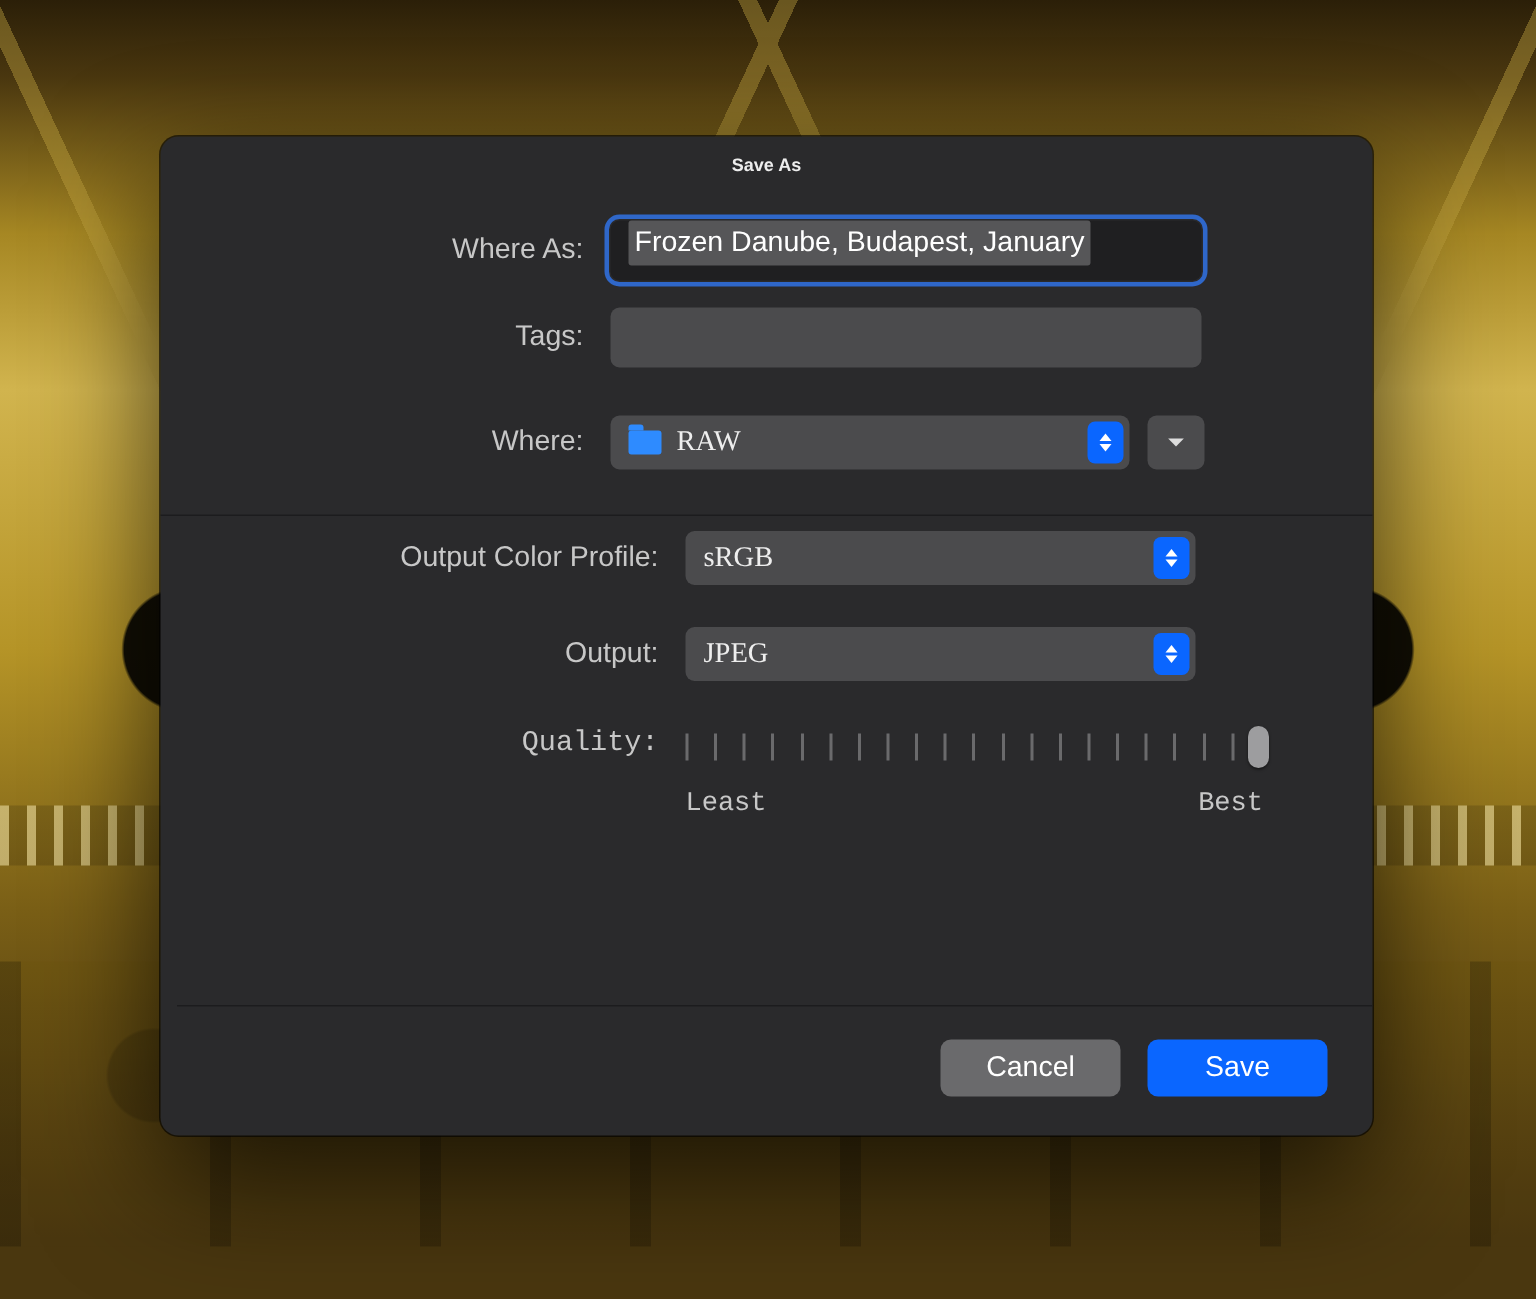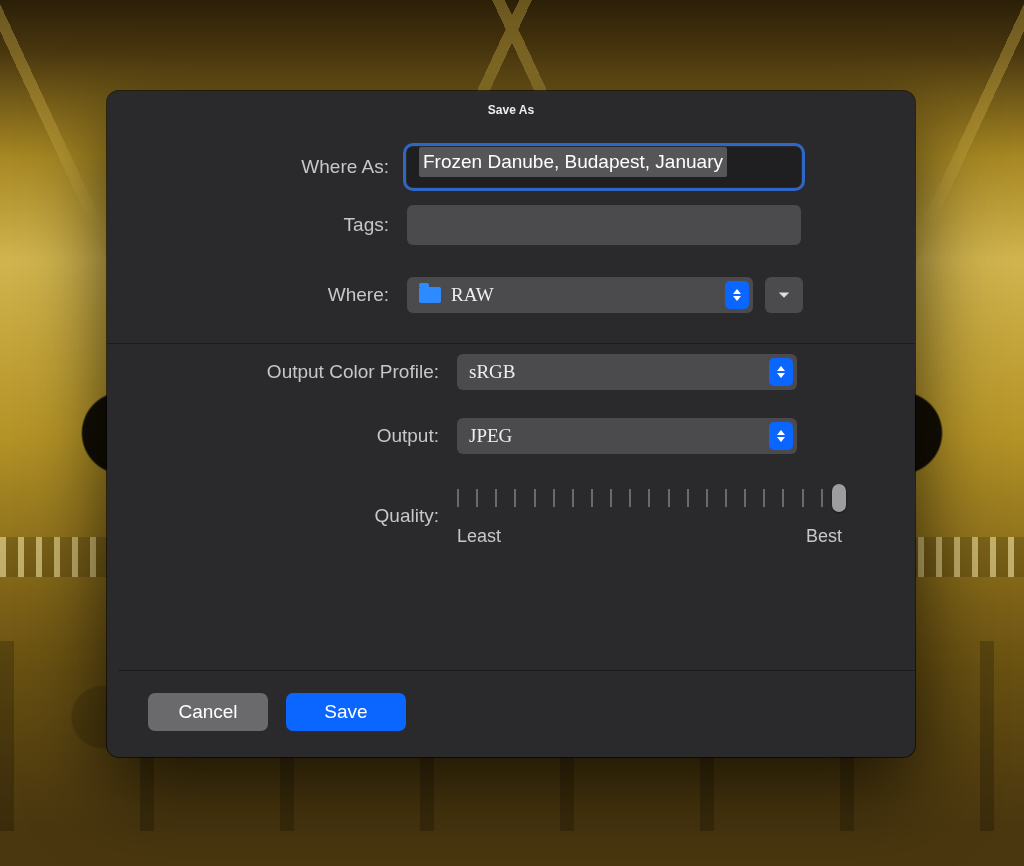--- a/index.html
+++ b/index.html
@@ -241,20 +241,21 @@
     margin-top: 16px;
     font-size: 18px;
     color: #c7c7c7;
   }
 
   
   .footer {
     margin-top: auto;
     padding: 22px 30px 26px;
     display: flex;
+    justify-content: flex-end;
     gap: 18px;
     border-top: 1px solid #1c1c1e;
     margin-left: 11px;
   }
   .btn {
     min-width: 120px;
     height: 38px;
     border-radius: 7px;
     font-size: 19px;
     display: flex;
@@ -322,21 +323,21 @@
     </div>
 
     <div class="row" style="margin-top:28px;">
       <div class="label narrow-label">Output:</div>
       <div class="popup format-popup">
         <span>JPEG</span>
         <span class="stepper"></span>
       </div>
     </div>
 
-    <div class="row last" style="margin-top:28px; align-items:center;">
+    <div class="row last" style="margin-top:28px; align-items:flex-start;font-family:Liberation Mono, monospace;">
       <div class="label narrow-label" style="padding-top:2px;">Quality:</div>
       <div class="slider-wrap">
         <div class="slider-track">
           <div class="ticks">
             <div class="tick"></div>
               <div class="tick"></div>
               <div class="tick"></div>
               <div class="tick"></div>
             <div class="tick"></div>
               <div class="tick"></div>

